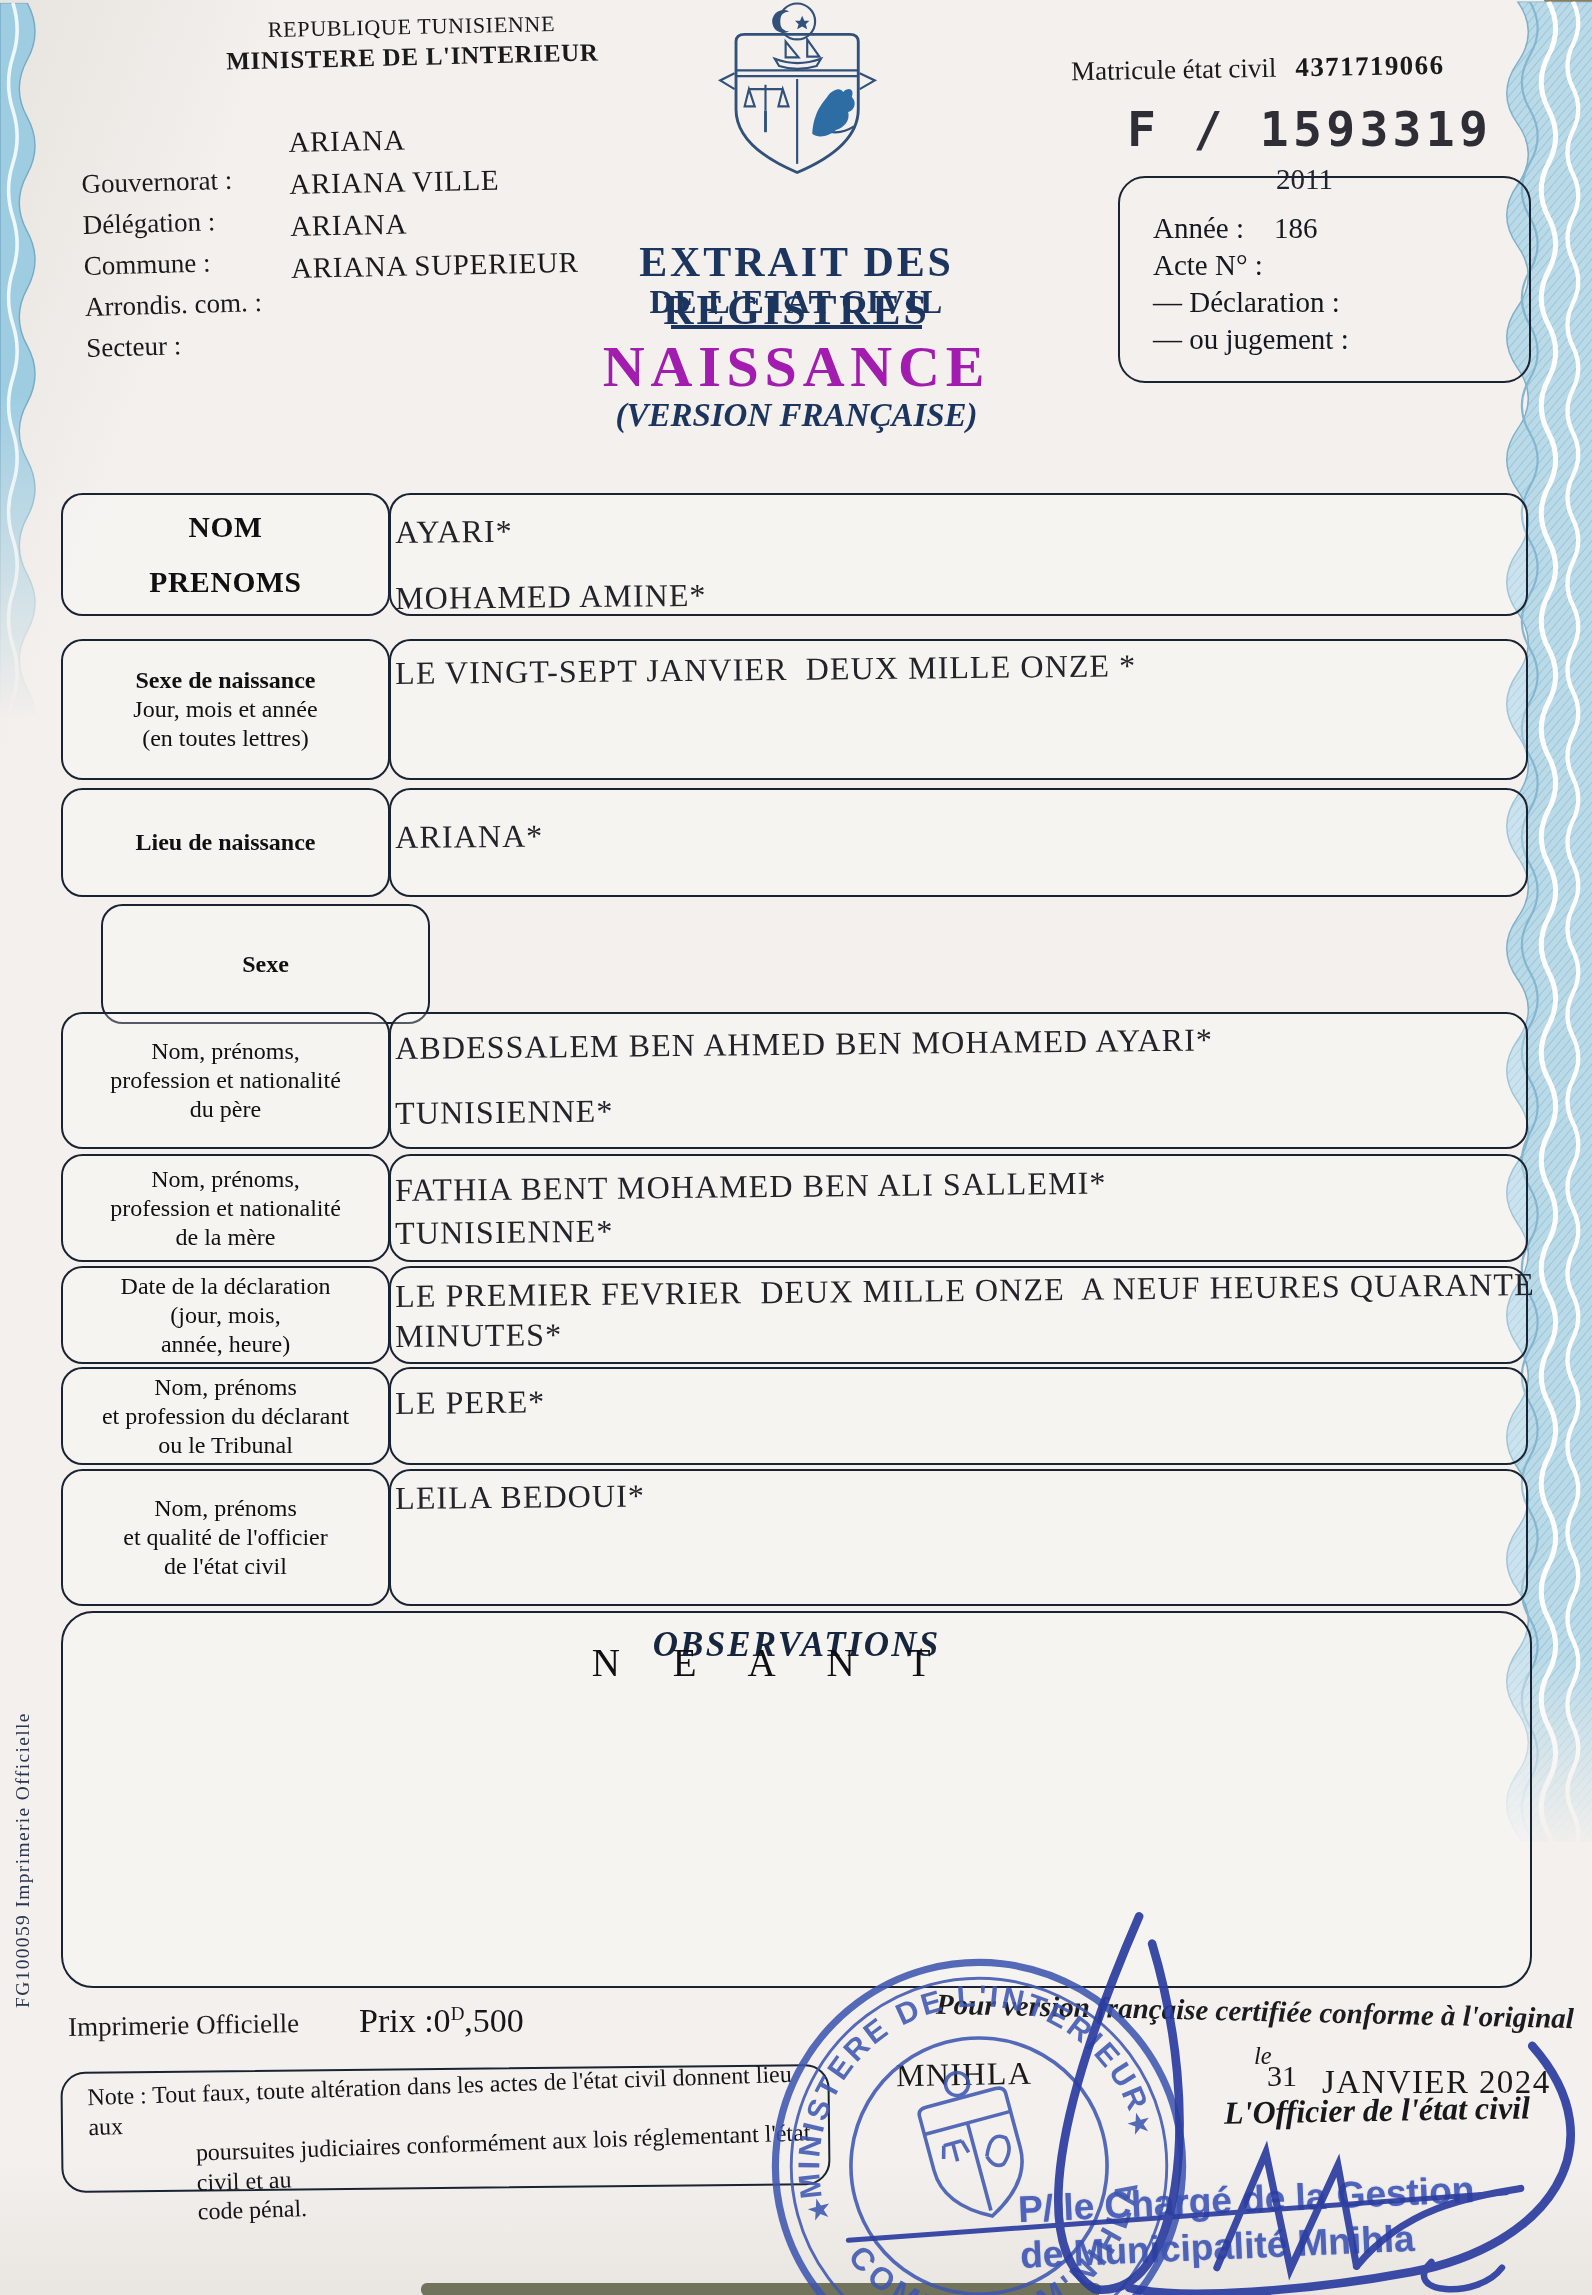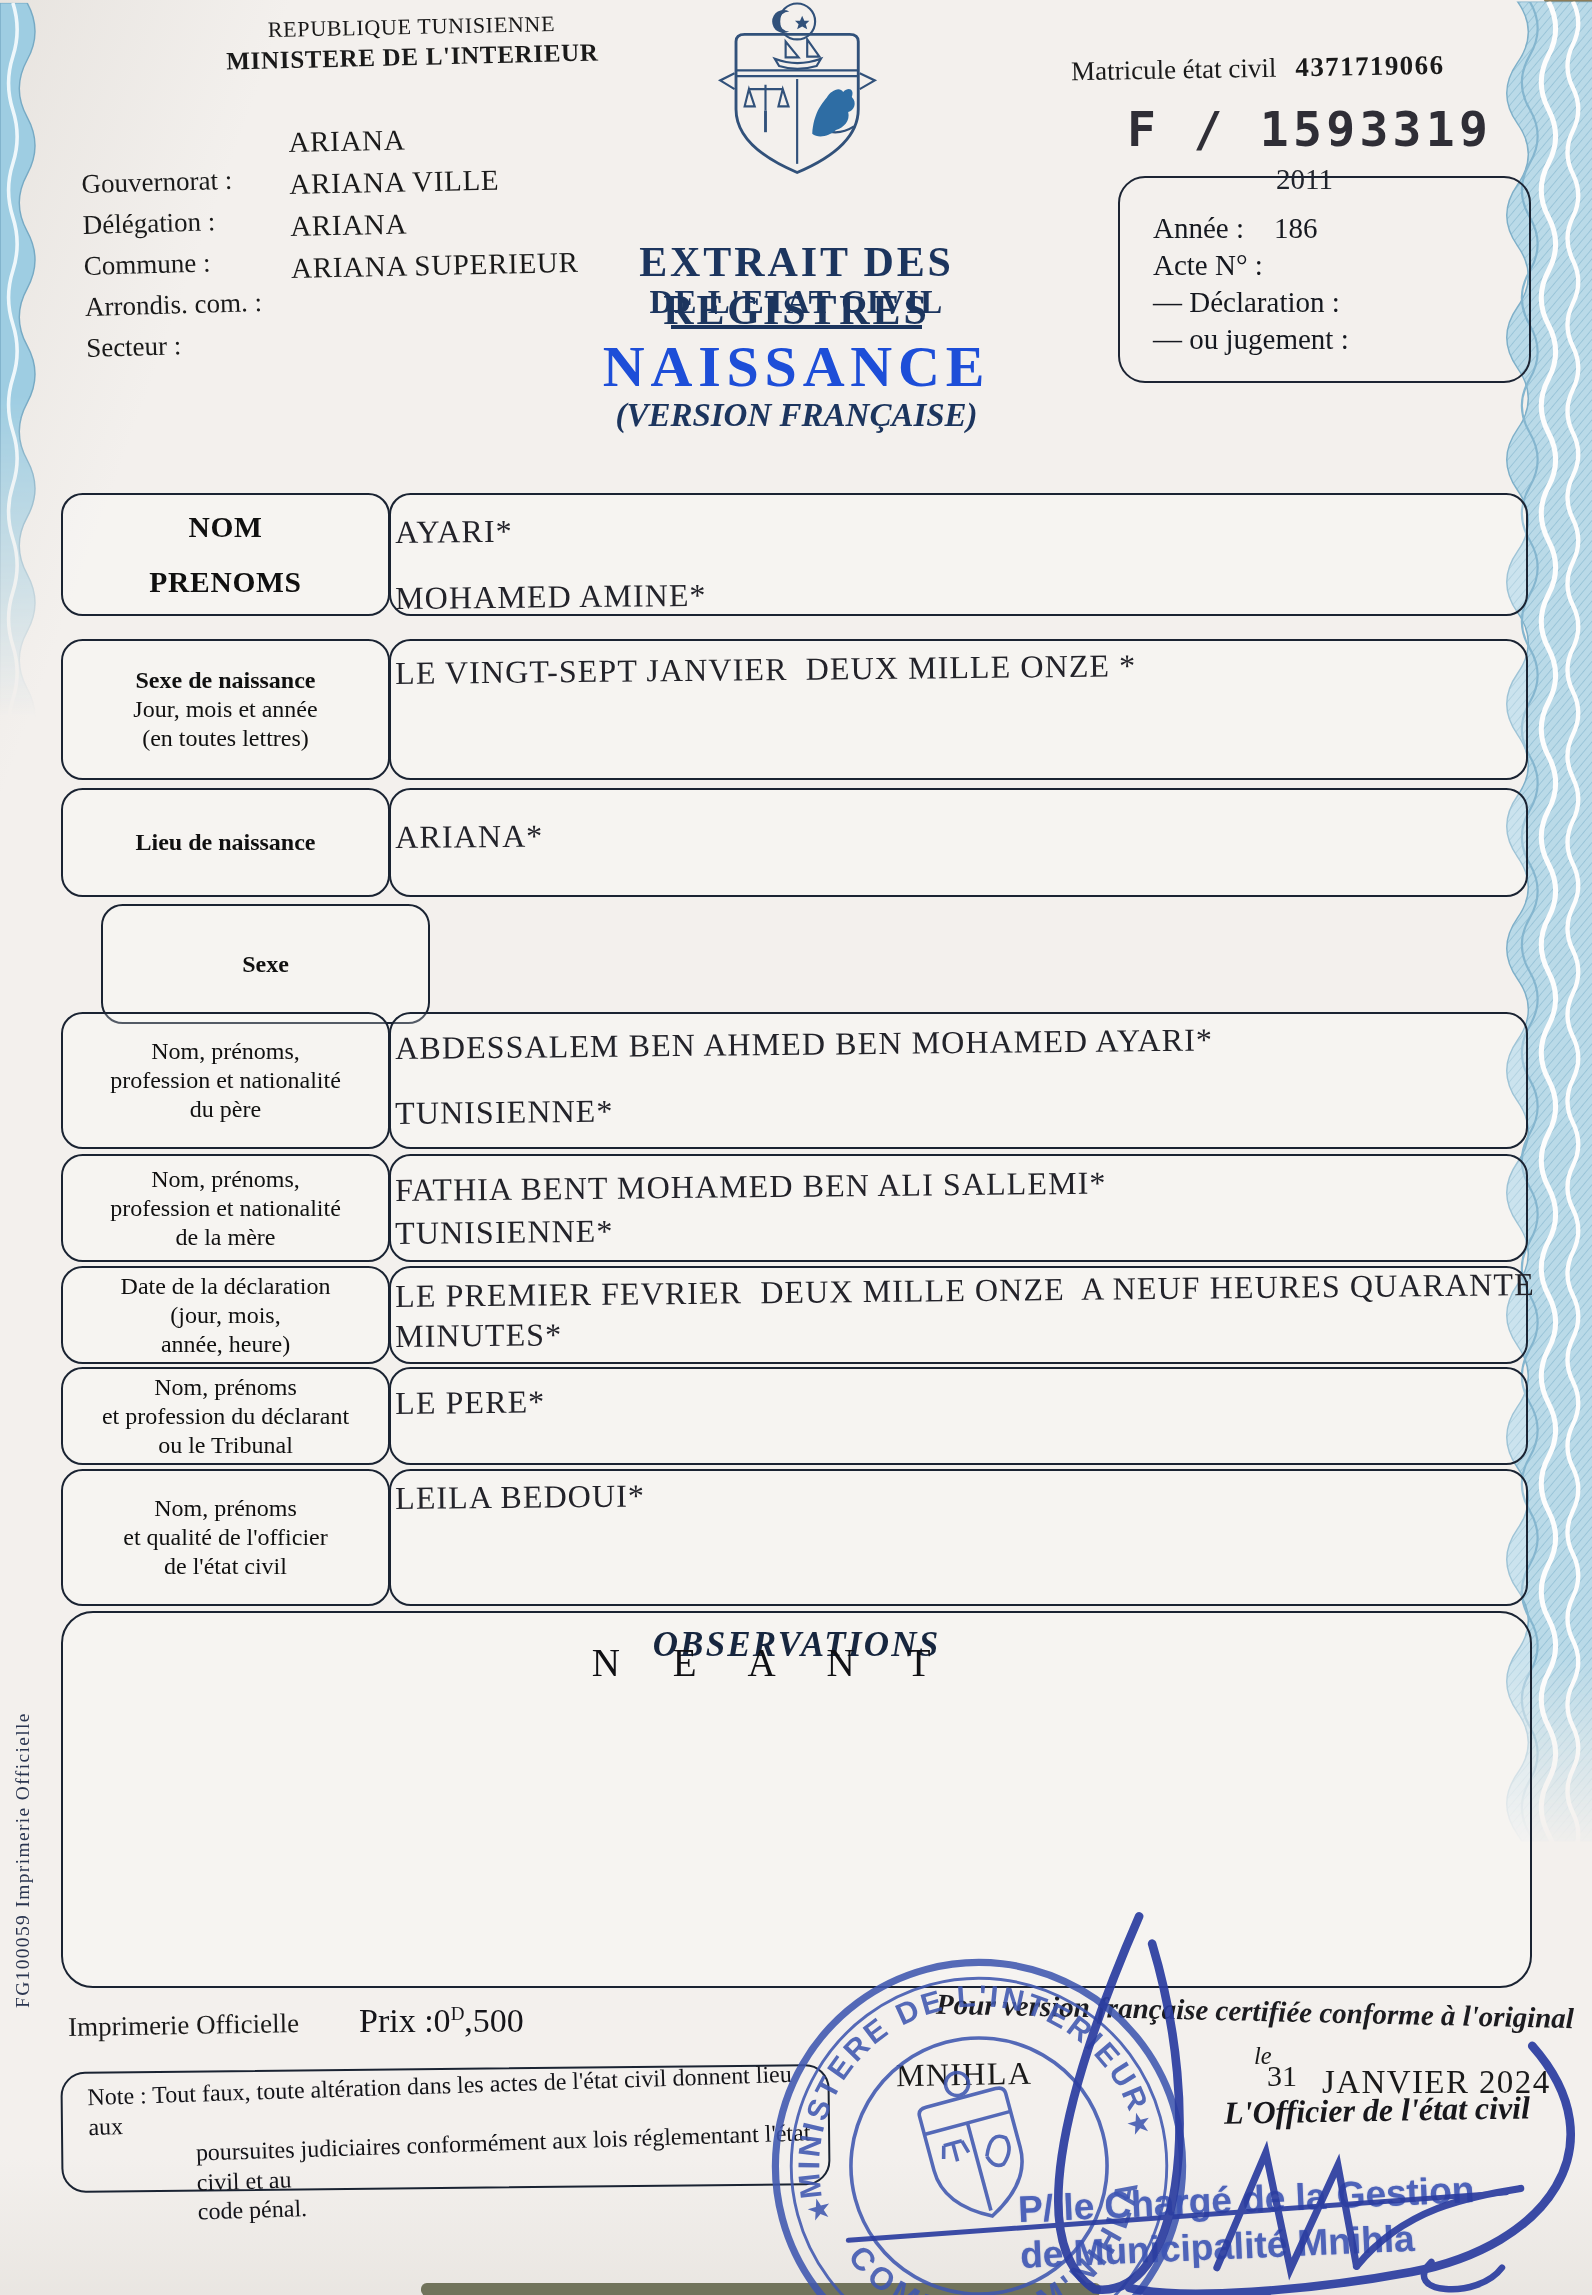--- a/index.html
+++ b/index.html
@@ -23,21 +23,21 @@
   #loc-labels{left:81px;top:164px;font-size:27px;line-height:41px;transform:rotate(-1.6deg);
               transform-origin:left top;z-index:2;}
   #loc-values{left:288px;top:121px;font-size:29px;line-height:42px;letter-spacing:0.7px;
               transform:rotate(-1.2deg);transform-origin:left top;z-index:2;}
   .title1{left:504px;top:238px;width:585px;text-align:center;font-size:42px;font-weight:bold;
           letter-spacing:2.9px;color:#1c355e;z-index:2;}
   .title2{left:504px;top:284px;width:585px;text-align:center;font-size:33px;font-weight:bold;
           letter-spacing:1.4px;color:#1c355e;z-index:2;}
   .title-underline{left:671px;top:325px;width:251px;height:3.6px;background:#1c355e;z-index:2;}
   .title3{left:504px;top:333px;width:585px;text-align:center;font-size:58px;font-weight:bold;
-          letter-spacing:5.8px;color:#1d4ed8;z-index:2;}
+          letter-spacing:5.8px;color:#a21caf;z-index:2;}
   .title4{left:504px;top:397px;width:585px;text-align:center;font-size:33px;font-weight:bold;
           font-style:italic;color:#1c355e;z-index:2;}
   .acte-box{left:1118px;top:176px;width:409px;height:203px;border:2.9px solid #1c2433;
             border-radius:27px;z-index:3;background:transparent;}
   .acte-line{margin:0 0 0 33px;font-size:29px;line-height:37px;color:#15181f;}
   .acte-line:first-child{margin-top:32px;}
   .acte-val{margin-left:30px;}
   .emblem{left:713px;top:1.4px;z-index:2;}
 
   

